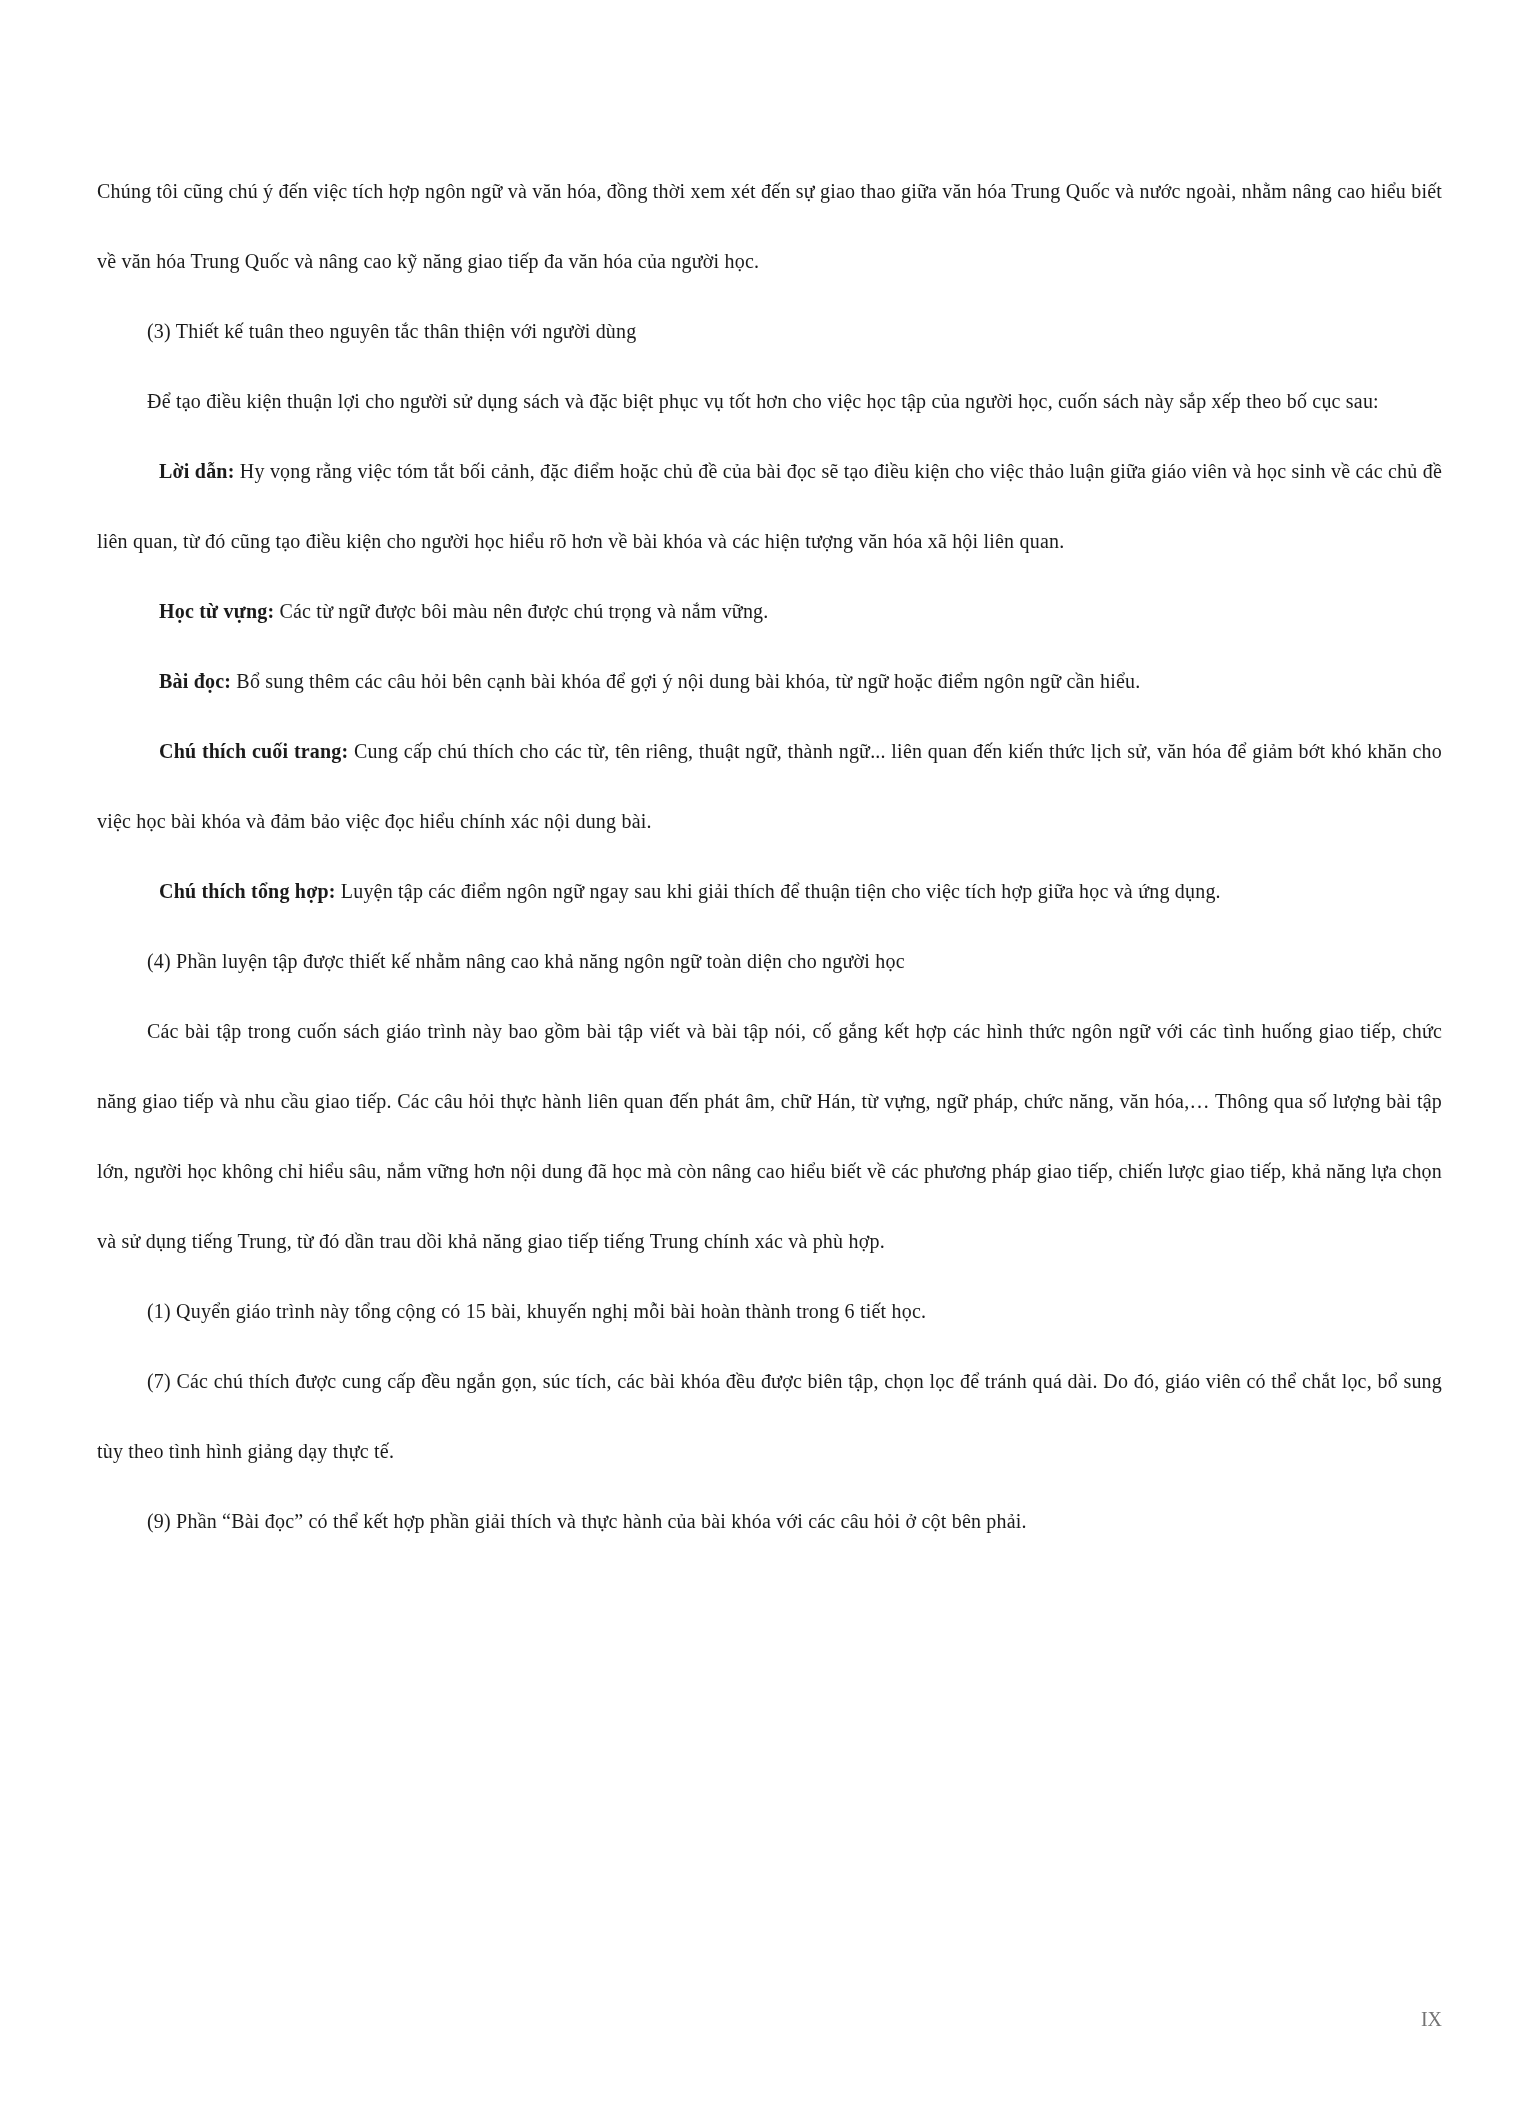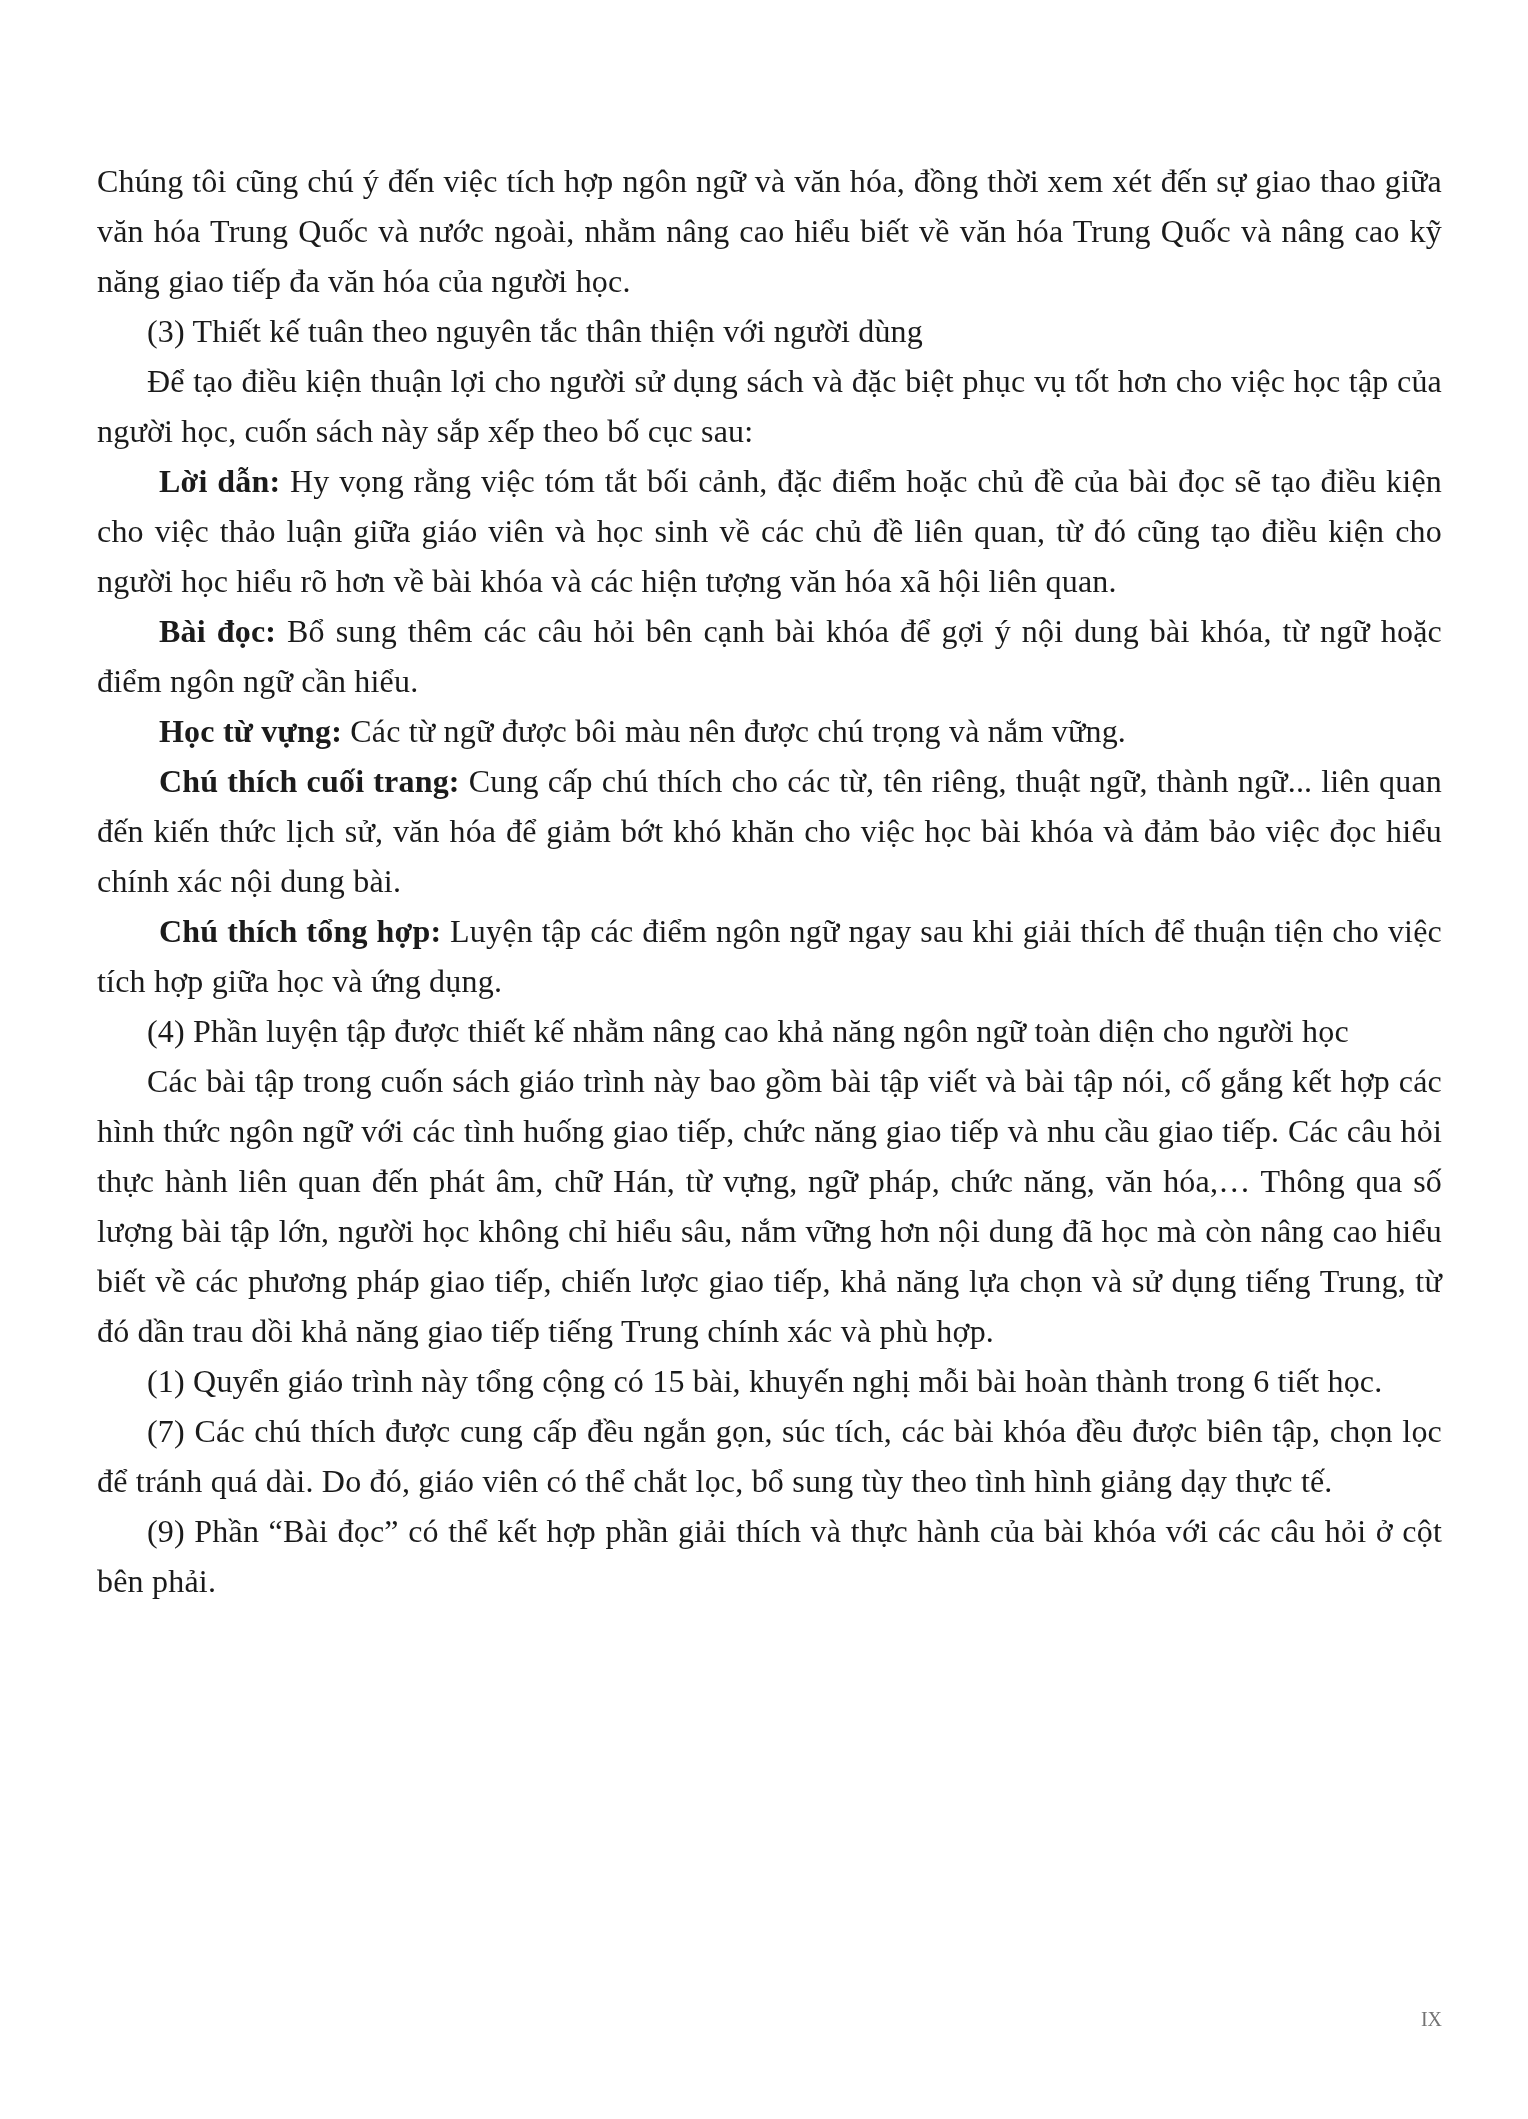--- a/index.html
+++ b/index.html
@@ -13,22 +13,22 @@
     overflow: hidden;
   }
   .page-content {
     position: absolute;
     left: 97px;
     right: 86px;
     top: 156px;
   }
   .page-content p {
     margin: 0;
-    font-size: 32px;
-    line-height: 50px;
+    font-size: 20px;
+    line-height: 70px;
     text-align: justify;
     letter-spacing: 0.2px;
   }
   .page-content p.indent { text-indent: 50px; }
   .lead { font-weight: bold; margin-left: 12px; }
   p.section-heading {
     font-weight: bold;
     font-size: 30px;
     line-height: 50px;
     margin-top: 50px !important;
@@ -45,22 +45,22 @@
   }
 </style>
 </head>
 <body>
 
 <main class="page-content">
     <p class="">Chúng tôi cũng chú ý đến việc tích hợp ngôn ngữ và văn hóa, đồng thời xem xét đến sự giao thao giữa văn hóa Trung Quốc và nước ngoài, nhằm nâng cao hiểu biết về văn hóa Trung Quốc và nâng cao kỹ năng giao tiếp đa văn hóa của người học.</p>
     <p class="indent">(3) Thiết kế tuân theo nguyên tắc thân thiện với người dùng</p>
     <p class="indent">Để tạo điều kiện thuận lợi cho người sử dụng sách và đặc biệt phục vụ tốt hơn cho việc học tập của người học, cuốn sách này sắp xếp theo bố cục sau:</p>
     <p class="indent"><span class="lead">Lời dẫn:</span> Hy vọng rằng việc tóm tắt bối cảnh, đặc điểm hoặc chủ đề của bài đọc sẽ tạo điều kiện cho việc thảo luận giữa giáo viên và học sinh về các chủ đề liên quan, từ đó cũng tạo điều kiện cho người học hiểu rõ hơn về bài khóa và các hiện tượng văn hóa xã hội liên quan.</p>
+    <p class="indent"><span class="lead">Học từ vựng:</span> Các từ ngữ được bôi màu nên được chú trọng và nắm vững.</p>
     <p class="indent"><span class="lead">Bài đọc:</span> Bổ sung thêm các câu hỏi bên cạnh bài khóa để gợi ý nội dung bài khóa, từ ngữ hoặc điểm ngôn ngữ cần hiểu.</p>
-    <p class="indent"><span class="lead">Học từ vựng:</span> Các từ ngữ được bôi màu nên được chú trọng và nắm vững.</p>
     <p class="indent"><span class="lead">Chú thích cuối trang:</span> Cung cấp chú thích cho các từ, tên riêng, thuật ngữ, thành ngữ... liên quan đến kiến thức lịch sử, văn hóa để giảm bớt khó khăn cho việc học bài khóa và đảm bảo việc đọc hiểu chính xác nội dung bài.</p>
     <p class="indent"><span class="lead">Chú thích tổng hợp:</span> Luyện tập các điểm ngôn ngữ ngay sau khi giải thích để thuận tiện cho việc tích hợp giữa học và ứng dụng.</p>
     <p class="indent">(4) Phần luyện tập được thiết kế nhằm nâng cao khả năng ngôn ngữ toàn diện cho người học</p>
     <p class="indent">Các bài tập trong cuốn sách giáo trình này bao gồm bài tập viết và bài tập nói, cố gắng kết hợp các hình thức ngôn ngữ với các tình huống giao tiếp, chức năng giao tiếp và nhu cầu giao tiếp. Các câu hỏi thực hành liên quan đến phát âm, chữ Hán, từ vựng, ngữ pháp, chức năng, văn hóa,… Thông qua số lượng bài tập lớn, người học không chỉ hiểu sâu, nắm vững hơn nội dung đã học mà còn nâng cao hiểu biết về các phương pháp giao tiếp, chiến lược giao tiếp, khả năng lựa chọn và sử dụng tiếng Trung, từ đó dần trau dồi khả năng giao tiếp tiếng Trung chính xác và phù hợp.</p>
     <p class="indent">(1) Quyển giáo trình này tổng cộng có 15 bài, khuyến nghị mỗi bài hoàn thành trong 6 tiết học.</p>
     <p class="indent">(7) Các chú thích được cung cấp đều ngắn gọn, súc tích, các bài khóa đều được biên tập, chọn lọc để tránh quá dài. Do đó, giáo viên có thể chắt lọc, bổ sung tùy theo tình hình giảng dạy thực tế.</p>
     <p class="indent">(9) Phần “Bài đọc” có thể kết hợp phần giải thích và thực hành của bài khóa với các câu hỏi ở cột bên phải.</p>
   </main>
 
 <div class="page-number">IX</div>

